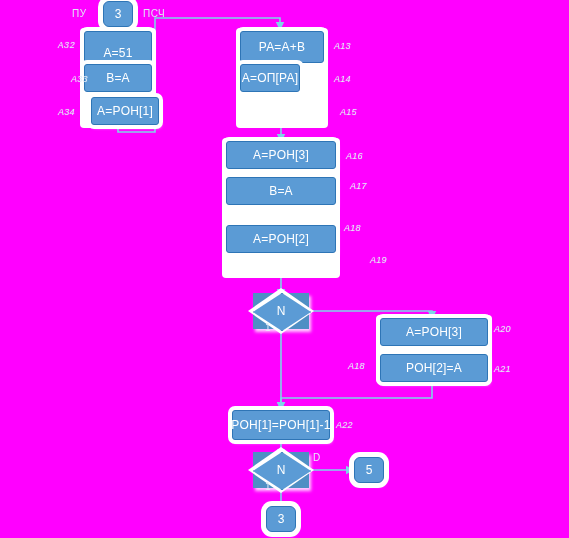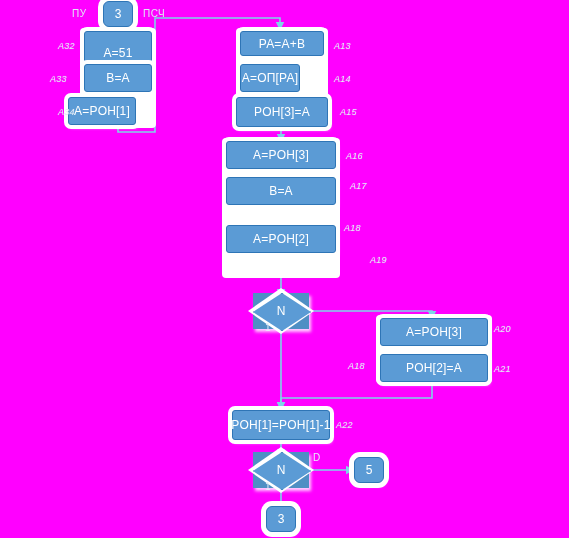--- a/index.html
+++ b/index.html
@@ -167,45 +167,42 @@
   <div class="hdr" style="left:72px;top:8px;">ПУ</div>
   <div class="hdr" style="left:143px;top:8px;">ПСЧ</div>
 
   <div class="node terminal" style="left:103px;top:1px;">
     <span>3</span>
   </div>
 
   <div class="node proc" style="left:84px;top:31px;width:68px;height:44px;">
     <span>A=51</span>
   </div>
-  <div class="tag" style="left:58px;top:41px;">A32</div>
+  <div class="tag" style="left:58px;top:41px;font-family:Liberation Mono, monospace;">A32</div>
 
   <div class="node proc" style="left:84px;top:64px;width:68px;height:28px;">
     <span>B=A</span>
   </div>
-  <div class="tag" style="left:50px;top:74px;">A33</div>
-
-  <div class="node proc" style="left:68px;top:97px;width:68px;height:28px;">
+  <div class="tag" style="left:71px;top:74px;">A33</div>
+
+  <div class="node proc" style="left:91px;top:97px;width:68px;height:28px;">
     <span>A=POH[1]</span>
   </div>
   <div class="tag" style="left:58px;top:107px;">A34</div>
 
-  <div class="node proc" style="left:240px;top:31px;width:84px;height:25px;">
+  <div class="node proc" style="left:240px;top:31px;width:84px;height:32px;">
     <span>PA=A+B</span>
   </div>
   <div class="tag" style="left:334px;top:41px;">A13</div>
 
   <div class="node proc" style="left:240px;top:64px;width:60px;height:28px;">
     <span>A=ОП[PA]</span>
   </div>
   <div class="tag" style="left:334px;top:74px;">A14</div>
 
-  <div class="node proc" style="left:236px;top:97px;width:92px;height:30px;">
-    <span>POH[3]=A</span>
-  </div>
   <div class="tag" style="left:340px;top:107px;">A15</div>
 
   <div class="node proc" style="left:226px;top:141px;width:110px;height:28px;">
     <span>A=POH[3]</span>
   </div>
   <div class="tag" style="left:346px;top:151px;">A16</div>
 
   <div class="node proc" style="left:226px;top:177px;width:110px;height:28px;">
     <span>B=A</span>
   </div>

